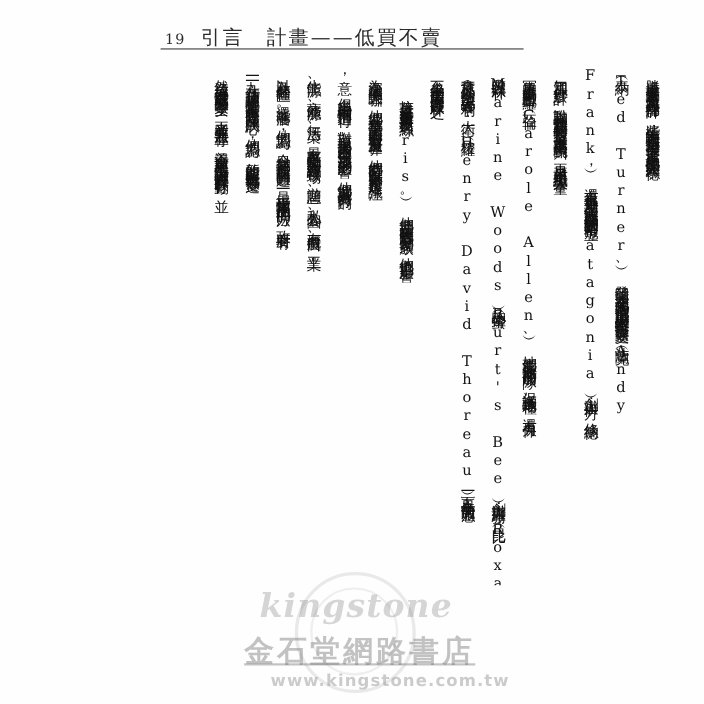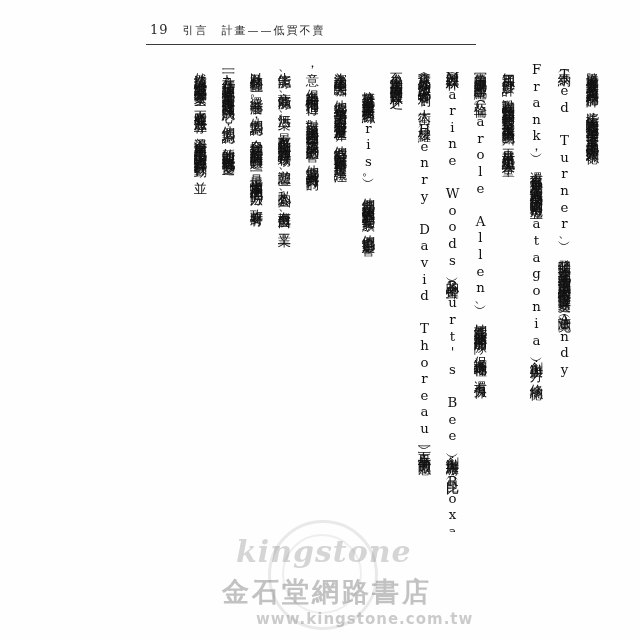--- a/index.html
+++ b/index.html
@@ -34,21 +34,21 @@
     gap: 14px;
     font-size: 13px;
     letter-spacing: 1px;
     color: #2a2a2a;
   }
   .header .folio {
     font-family: "DejaVu Serif", serif;
     font-size: 13px;
   }
   .header .chap {
-    font-size: 11px;
+    font-size: 18px;
     letter-spacing: 2px;
   }
   .header-rule {
     position: absolute;
     left: 146px;
     top: 44px;
     width: 330px;
     height: 1px;
     background: #3a3a3a;
   }
@@ -97,23 +97,24 @@
     letter-spacing: 1px;
   }
   .wm-cn {
     left: 222px;
     top: 574px;
     font-family: "DejaVu Sans", "Liberation Sans", sans-serif;
     font-weight: bold;
     font-size: 27px;
     color: rgba(105,105,105,0.40);
     letter-spacing: 3px;
+    text-decoration: underline;
   }
   .wm-url {
-    left: 256px;
+    left: 246px;
     top: 610px;
     font-family: "DejaVu Sans", "Liberation Sans", sans-serif;
     font-size: 15px;
     color: rgba(120,120,120,0.38);
     letter-spacing: 1px;
   }
   .wm-ring {
     left: 268px;
     top: 520px;
     width: 104px;

